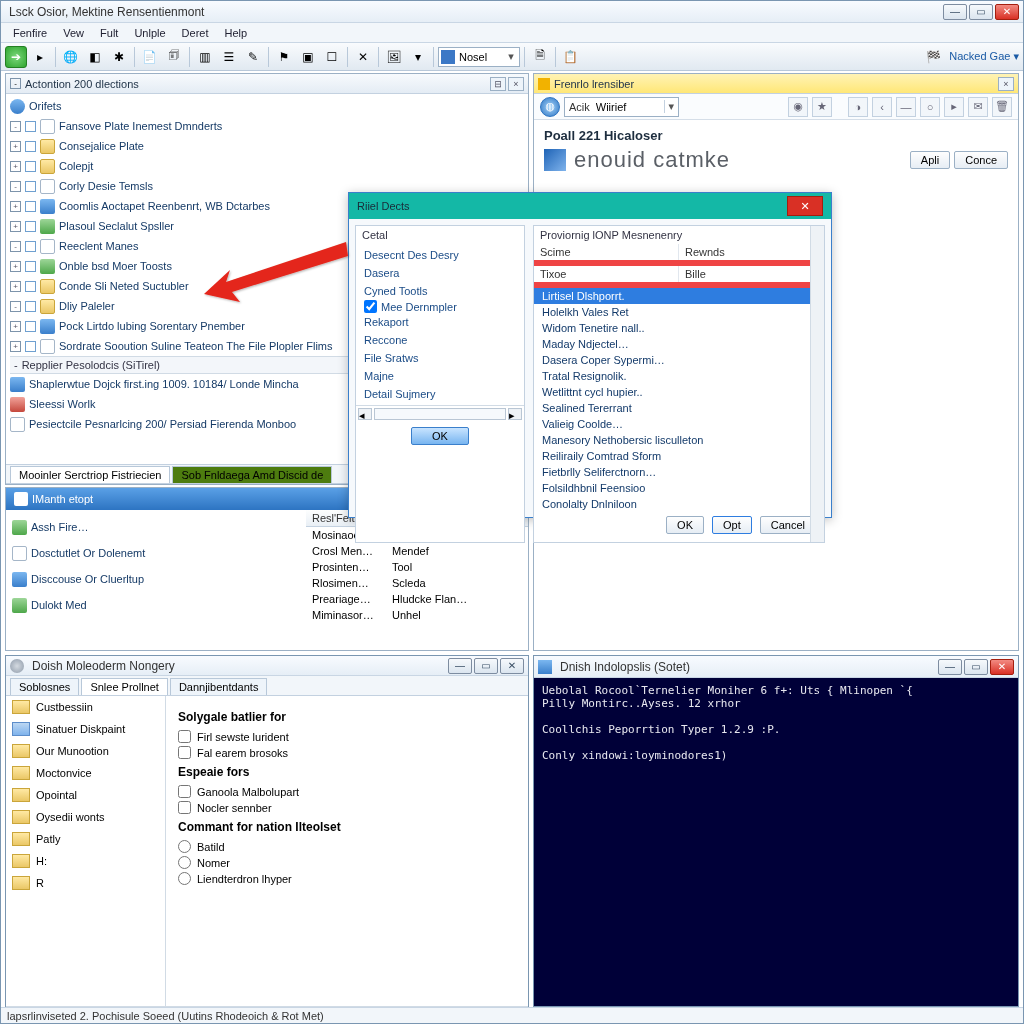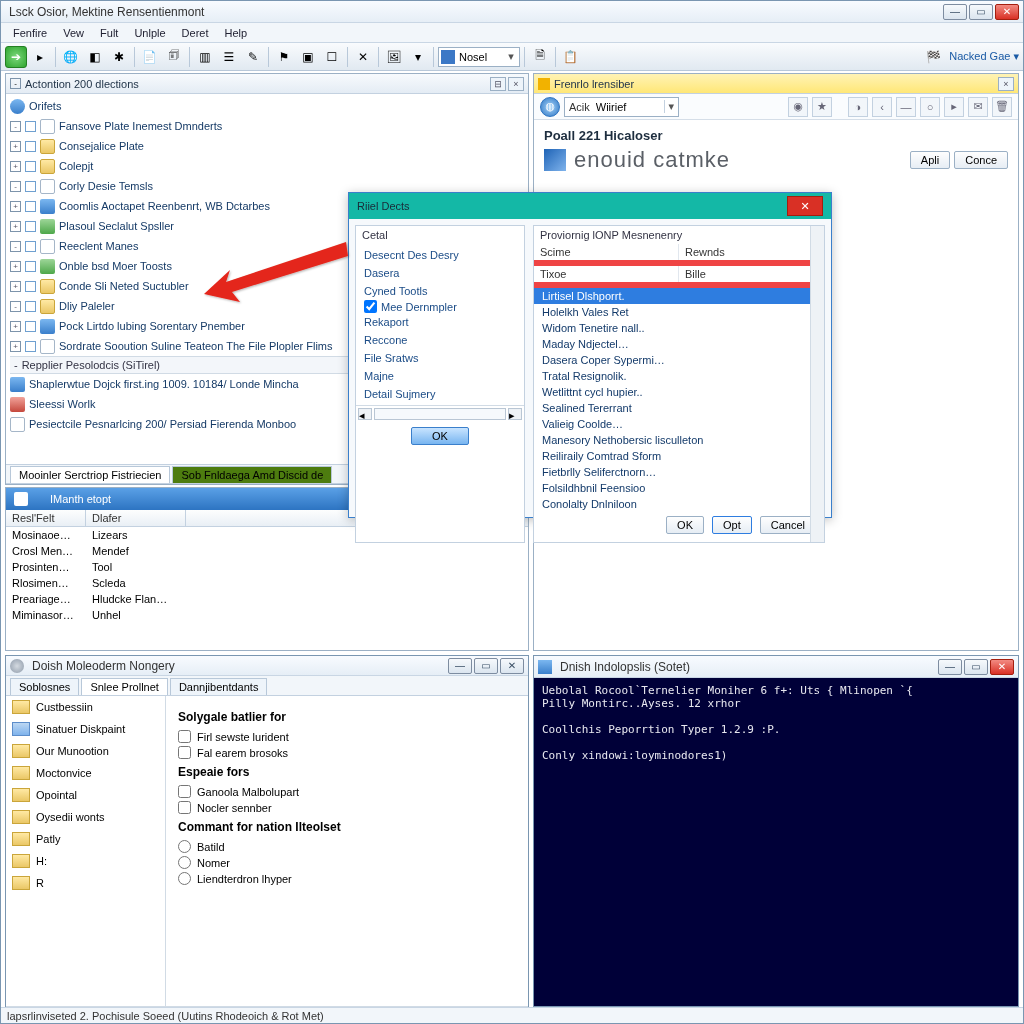--- a/index.html
+++ b/index.html
@@ -55,21 +55,21 @@
 .section-hdr{height:18px;background:#f3f6fa;border-top:1px solid #d1dbe5;border-bottom:1px solid #d1dbe5;display:flex;align-items:center;gap:4px;padding:0 4px;color:#334;}
 
 
 .grid{position:absolute;left:0;right:0;}
 .grid .gh{display:flex;background:linear-gradient(#fdfefe,#e9eff5);border-bottom:1px solid #c3d1e0;}
 .grid .gh div{padding:2px 6px;border-right:1px solid #c3d1e0;color:#333;}
 .grid .gr{display:flex;padding:1px 0;}
 .grid .gr div{padding:1px 6px;white-space:nowrap;overflow:hidden;text-overflow:ellipsis;}
 .col-a{width:80px;} .col-b{width:100px;}
 
-.band{height:22px;background:linear-gradient(#5aa0e6,#2d74c2);color:#fff;display:flex;align-items:center;padding:0 8px;gap:22px;}
+.band{height:22px;background:linear-gradient(#5aa0e6,#2d74c2);color:#fff;display:flex;align-items:center;padding:0 8px;gap:4px;}
 .band .ico{width:14px;height:14px;background:#fff;border-radius:2px;}
 .band .r{margin-left:auto;}
 .tab-strip{height:20px;background:#f2f6fa;border-top:1px solid #c3d1e0;border-bottom:1px solid #c3d1e0;display:flex;align-items:flex-end;padding-left:4px;}
 .tab-strip .tab{border:1px solid #b8c8d9;border-bottom:none;background:#4d7c0f;padding:2px 8px;margin-right:2px;}
 .tab-strip .tab.active{background:#fff;}
 
 
 .rpane-toolbar{height:26px;display:flex;align-items:center;gap:4px;padding:0 6px;background:#fafcfe;border-bottom:1px solid #d5dee8;}
 .rbtn{width:20px;height:20px;border:1px solid #c3d1e0;background:#f2f6fa;display:flex;align-items:center;justify-content:center;color:#667;}
 .rbtn.globe{background:radial-gradient(#a6d5fb,#2d74c2);color:#fff;border-color:#2d74c2;border-radius:50%;}
@@ -316,20 +316,40 @@
       </div>
     </div>
 
     <div class="pane" style="left:4px;top:416px;width:524px;height:164px;">
       <div class="band">
         <span class="ico"></span>
         <span>IManth etopt</span>
         <span class="r">Winilaver M</span>
       </div>
       <div style="display:flex;height:calc(100% - 22px);">
+        <div style="width:300px;padding:4px 6px;">
+          <div id="band-rows">
+              <div class="tree-row" style="height:26px;">
+      <span class="ico green"></span>
+      <span class="txt">Assh Fire…</span>
+              </div>
+              <div class="tree-row" style="height:26px;">
+      <span class="ico page"></span>
+      <span class="txt">Dosctutlet Or Dolenemt</span>
+              </div>
+              <div class="tree-row" style="height:26px;">
+      <span class="ico blue"></span>
+      <span class="txt">Disccouse Or Cluerltup</span>
+              </div>
+              <div class="tree-row" style="height:26px;">
+      <span class="ico green"></span>
+      <span class="txt">Dulokt Med</span>
+              </div>
+            </div>
+        </div>
         <div class="grid" style="position:relative;flex:1;">
           <div class="gh">
             <div class="col-a">Resl'Felt</div>
             <div class="col-b">Dlafer</div>
           </div>
           <div id="grid-rows">
               <div class="gr">
      <div class="col-a">Mosinaoe…</div>
      <div class="col-b">Lizears</div>
               </div>

